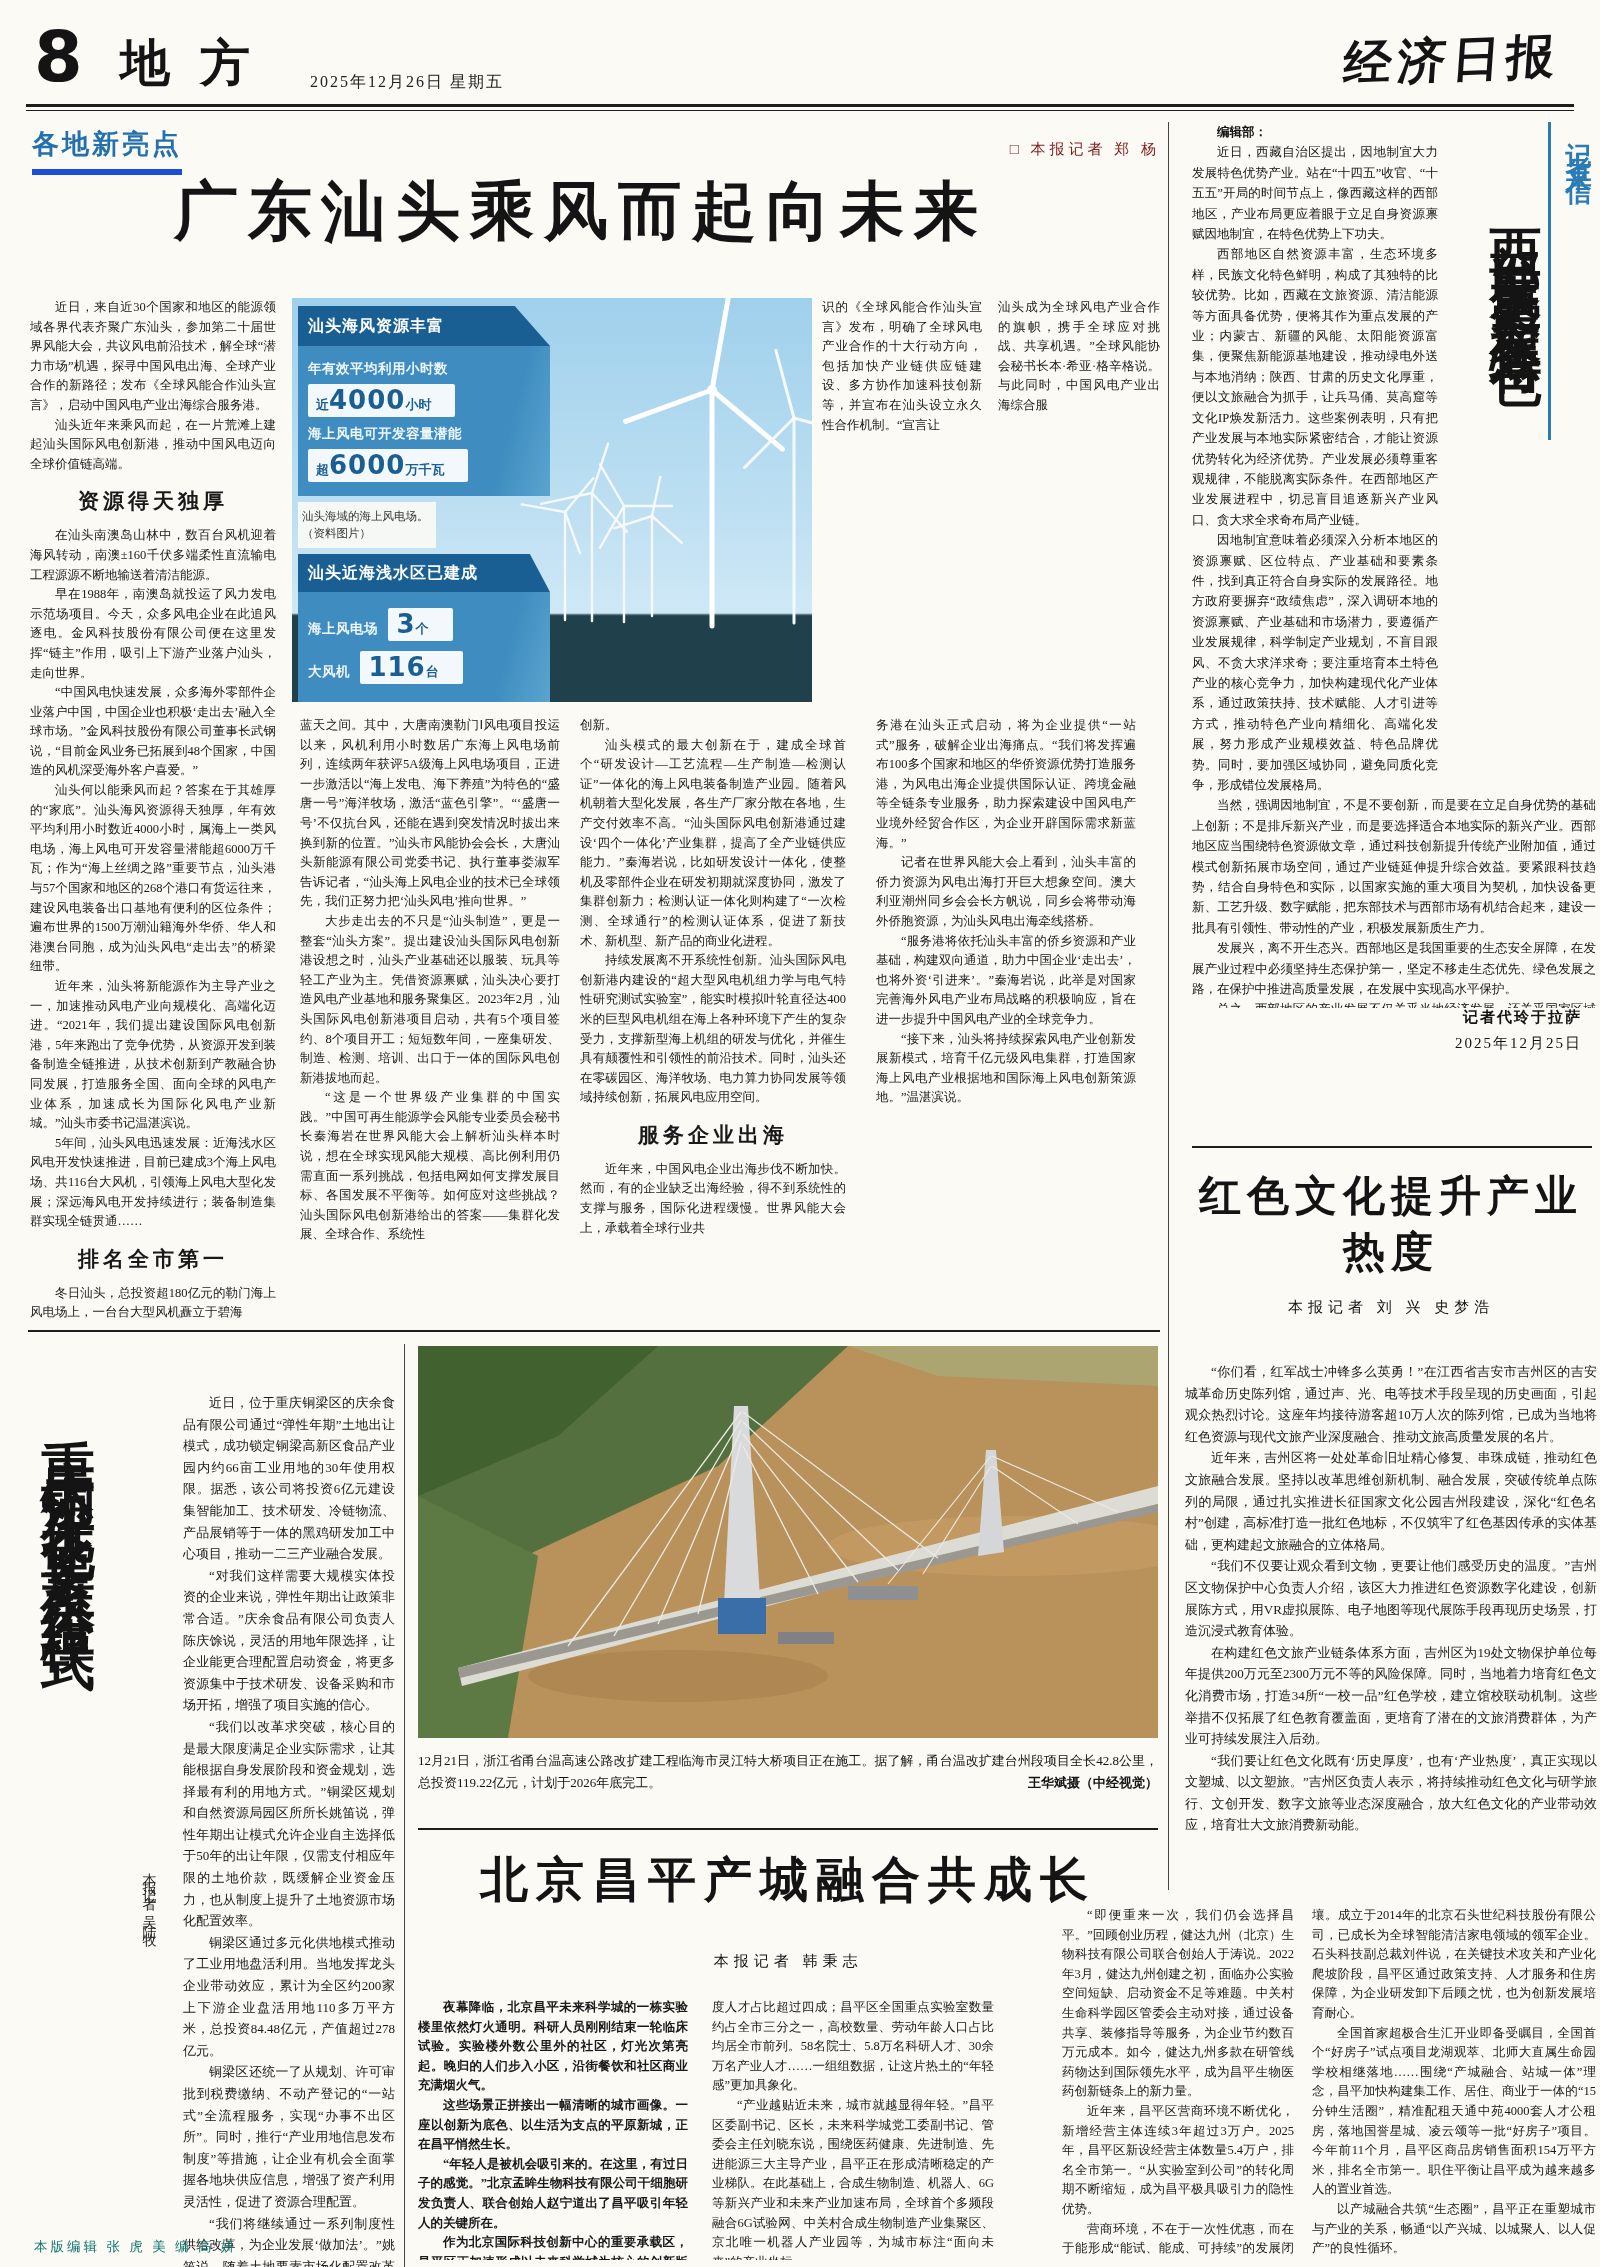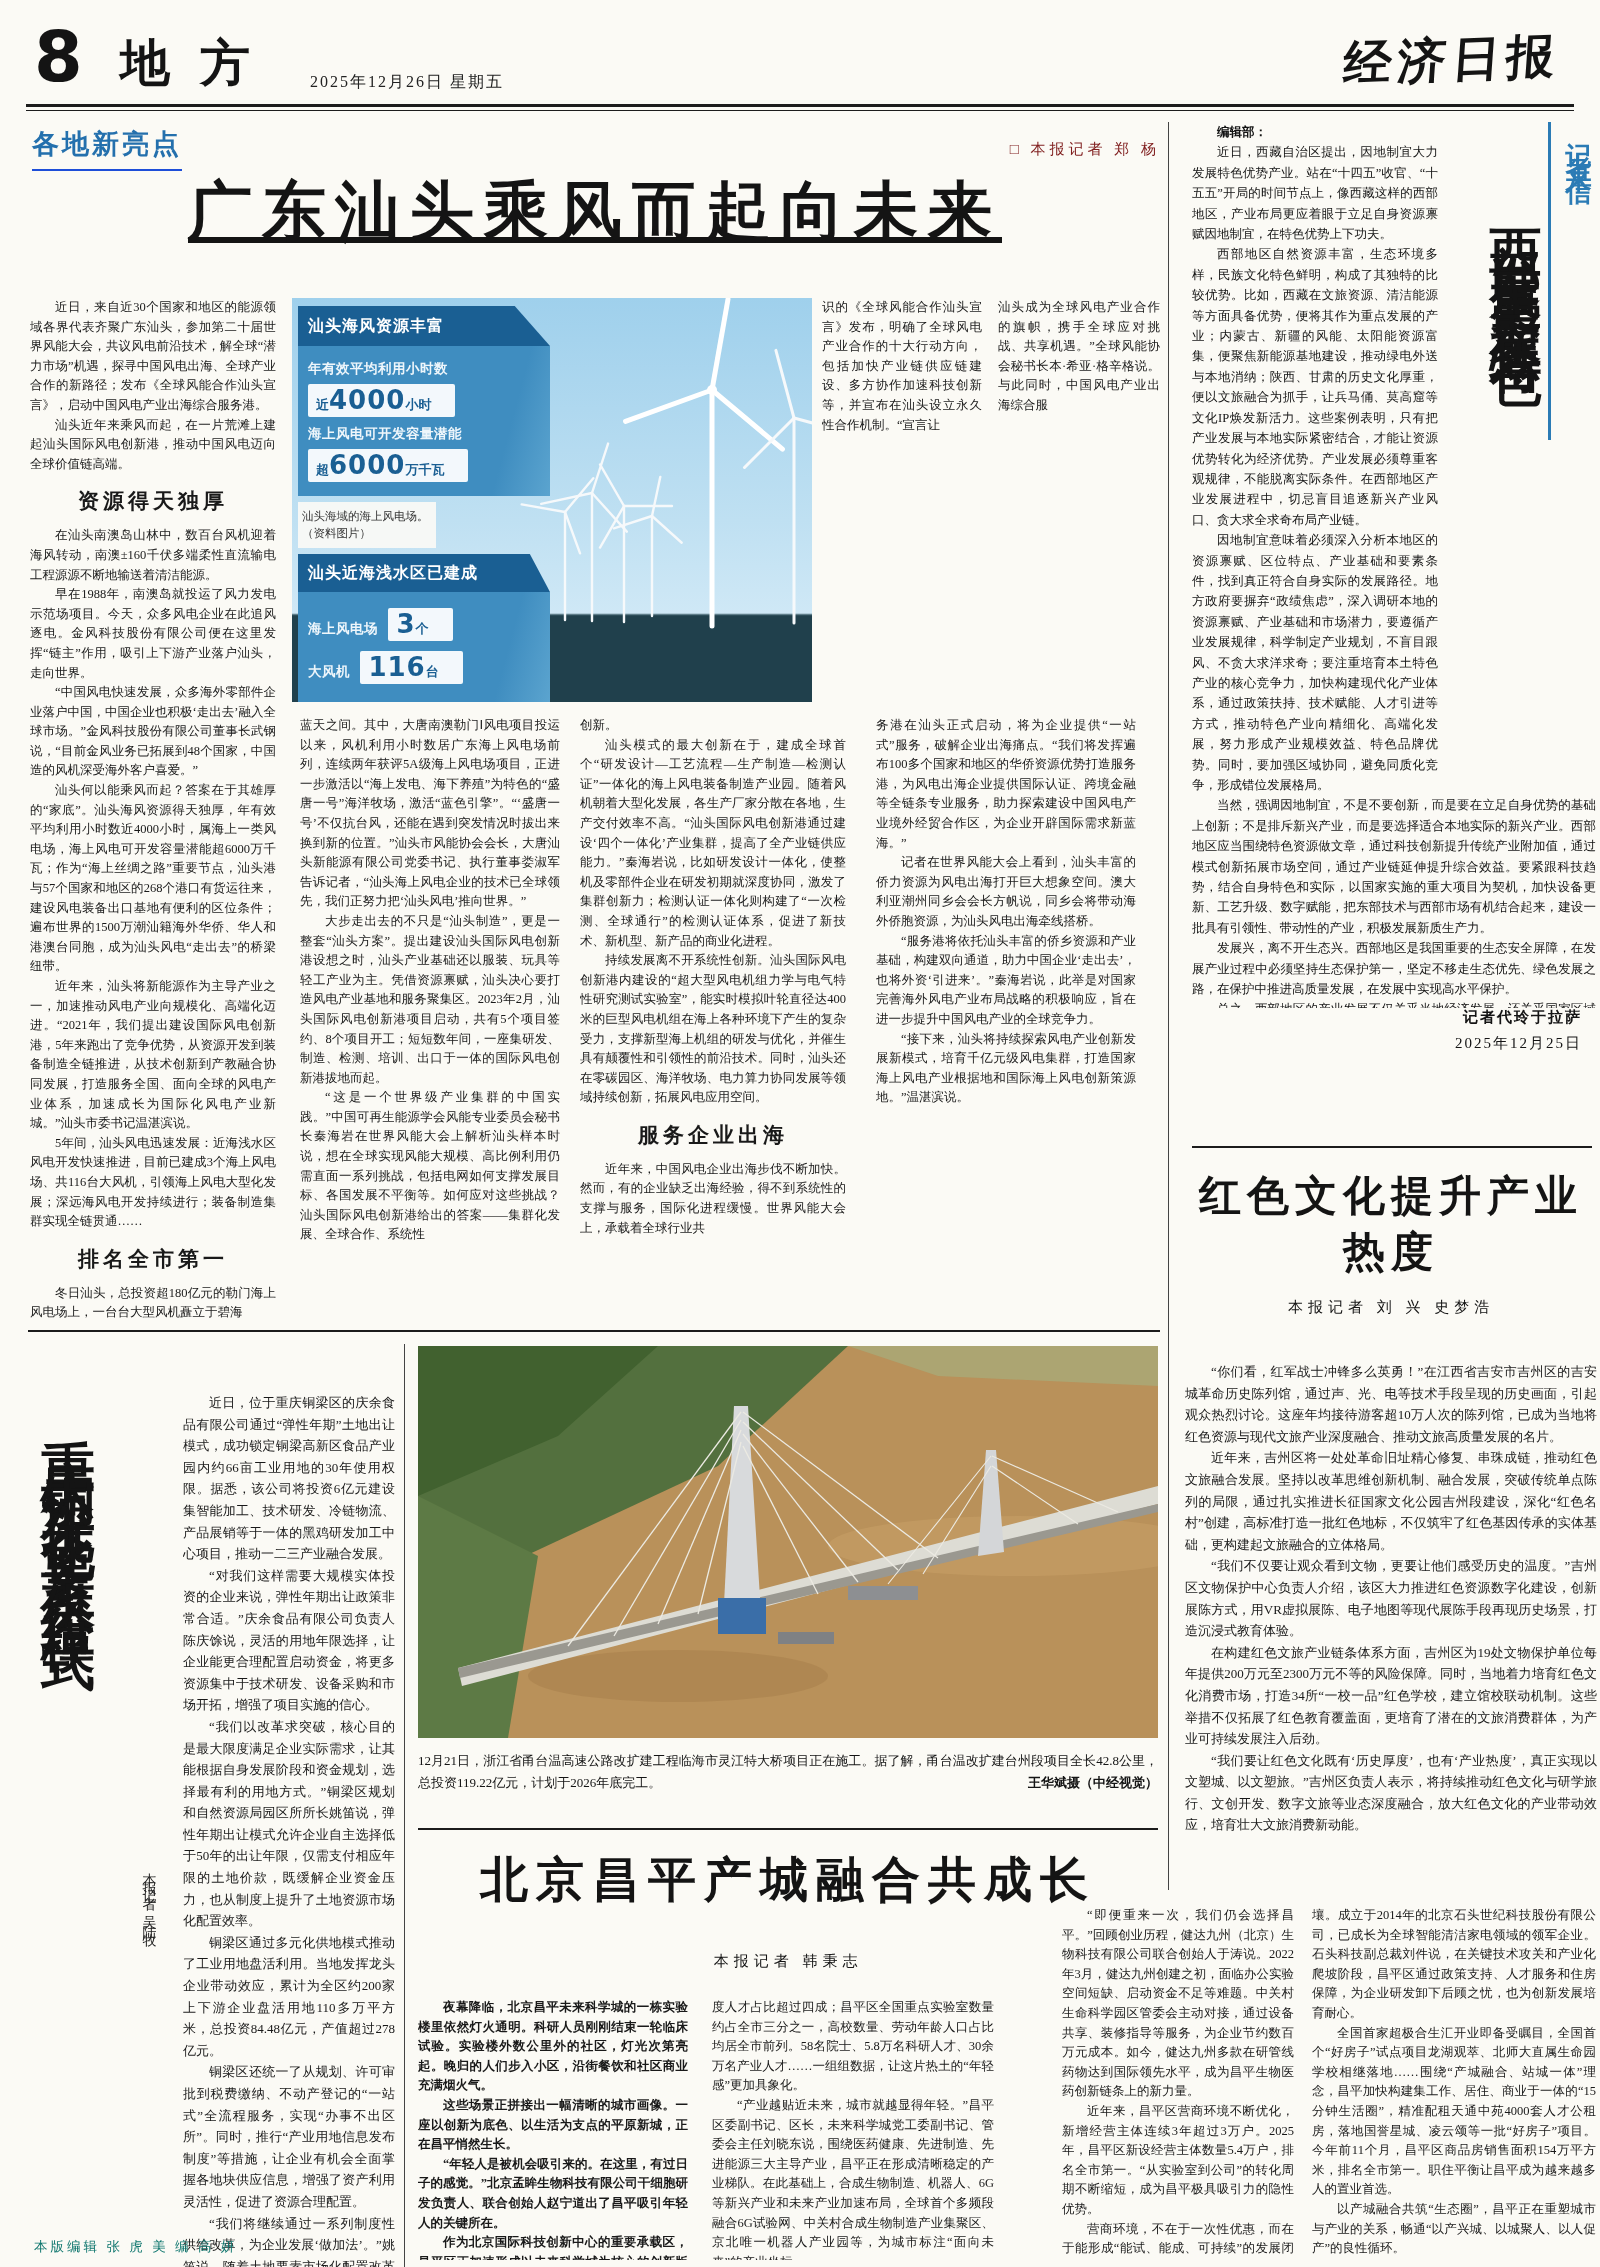--- a/index.html
+++ b/index.html
@@ -8,21 +8,21 @@
   .abs{position:absolute;}
   .hline{position:absolute;background:#1c1c1c;}
   .vline{position:absolute;background:#444;width:1px;}
 
   
   .pagenum{font:900 70px "DejaVu Sans",sans-serif;letter-spacing:2px;}
   .secname{font:900 50px "Liberation Serif",serif;letter-spacing:30px;}
   .dateline{font:16px "Liberation Serif",serif;letter-spacing:2px;color:#222;}
   .masthead{font:900 48px "DejaVu Serif",serif;transform:skewX(-6deg) rotate(-2deg);letter-spacing:6px;}
 
-  .tag{font:900 27px "Liberation Serif",serif;color:#2470ad;border-bottom:2px solid #1d4ed8;padding-bottom:7px;letter-spacing:3px;}
+  .tag{font:900 27px "Liberation Serif",serif;color:#2470ad;border-bottom:6px solid #1d4ed8;padding-bottom:7px;letter-spacing:3px;}
   .mainbyline{font:15px "Liberation Serif",serif;letter-spacing:4px;text-align:right;color:#7f1d1d;}
   .bigtitle{font:900 64px "DejaVu Sans",sans-serif;letter-spacing:10px;text-align:center;white-space:nowrap;}
 
   .bodytext{font:12.5px/19.6px "Liberation Serif",serif;text-align:justify;overflow:hidden;color:#191919;}
   .bodytext p{margin:0;text-indent:2em;}
   .bodytext p.noindent{text-indent:0;}
   .bt13{font:13px/21.6px "Liberation Serif",serif;margin-top:44px;}
   .sub{font:900 21px "DejaVu Sans",sans-serif;text-align:center;letter-spacing:4px;margin:13px 0 11px 0;text-indent:0 !important;}
 
   
@@ -71,21 +71,21 @@
 
   <div class="abs" style="left:34px;top:16px;"><span class="pagenum">8</span></div>
   <div class="abs secname" style="left:120px;top:30px;">地方</div>
   <div class="abs dateline" style="left:310px;top:72px;">2025年12月26日 星期五</div>
   <div class="abs masthead" style="right:40px;top:28px;">经济日报</div>
   <div class="hline" style="left:26px;top:104px;width:1548px;height:3px;"></div>
   <div class="hline" style="left:26px;top:110px;width:1548px;height:1px;"></div>
 
   <div class="abs tag" style="left:32px;top:126px;">各地新亮点</div>
   <div class="abs mainbyline" style="left:860px;top:140px;width:300px;">□ 本报记者 郑 杨</div>
-  <div class="abs bigtitle" style="left:30px;top:168px;width:1130px;text-decoration:underline;">广东汕头乘风而起向未来</div>
+  <div class="abs bigtitle" style="left:16px;top:168px;width:1130px;">广东汕头乘风而起向未来</div>
 
   <div class="vline" style="left:1168px;top:122px;height:1768px;"></div>
 
   <div class="abs bodytext" style="left:30px;top:298px;width:246px;height:1026px;">
     <div>
         <p>近日，来自近30个国家和地区的能源领域各界代表齐聚广东汕头，参加第二十届世界风能大会，共议风电前沿技术，解全球“潜力市场”机遇，探寻中国风电出海、全球产业合作的新路径；发布《全球风能合作汕头宣言》，启动中国风电产业出海综合服务港。</p>
         <p>汕头近年来乘风而起，在一片荒滩上建起汕头国际风电创新港，推动中国风电迈向全球价值链高端。</p>
       </div>
     <div class="sub">资源得天独厚</div>
     <div>

